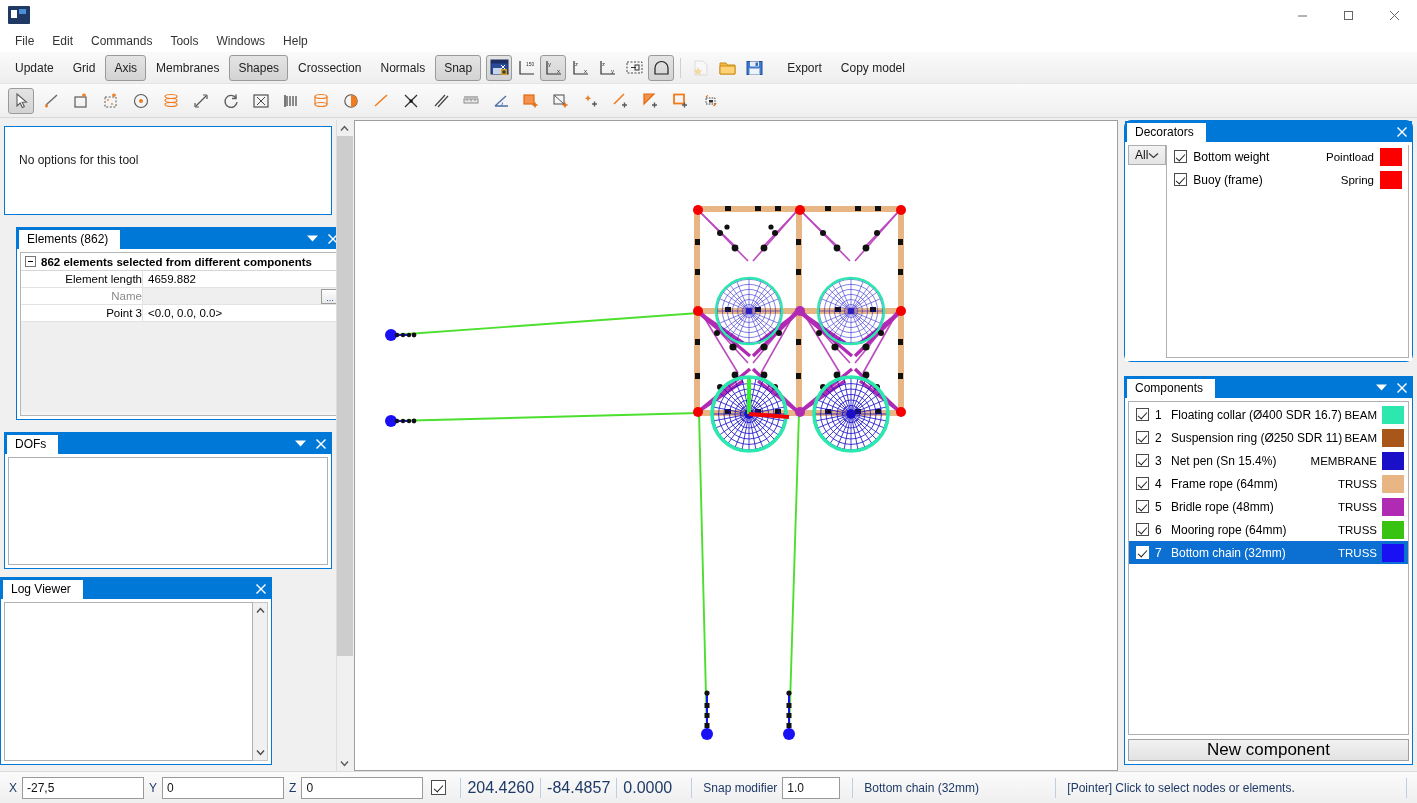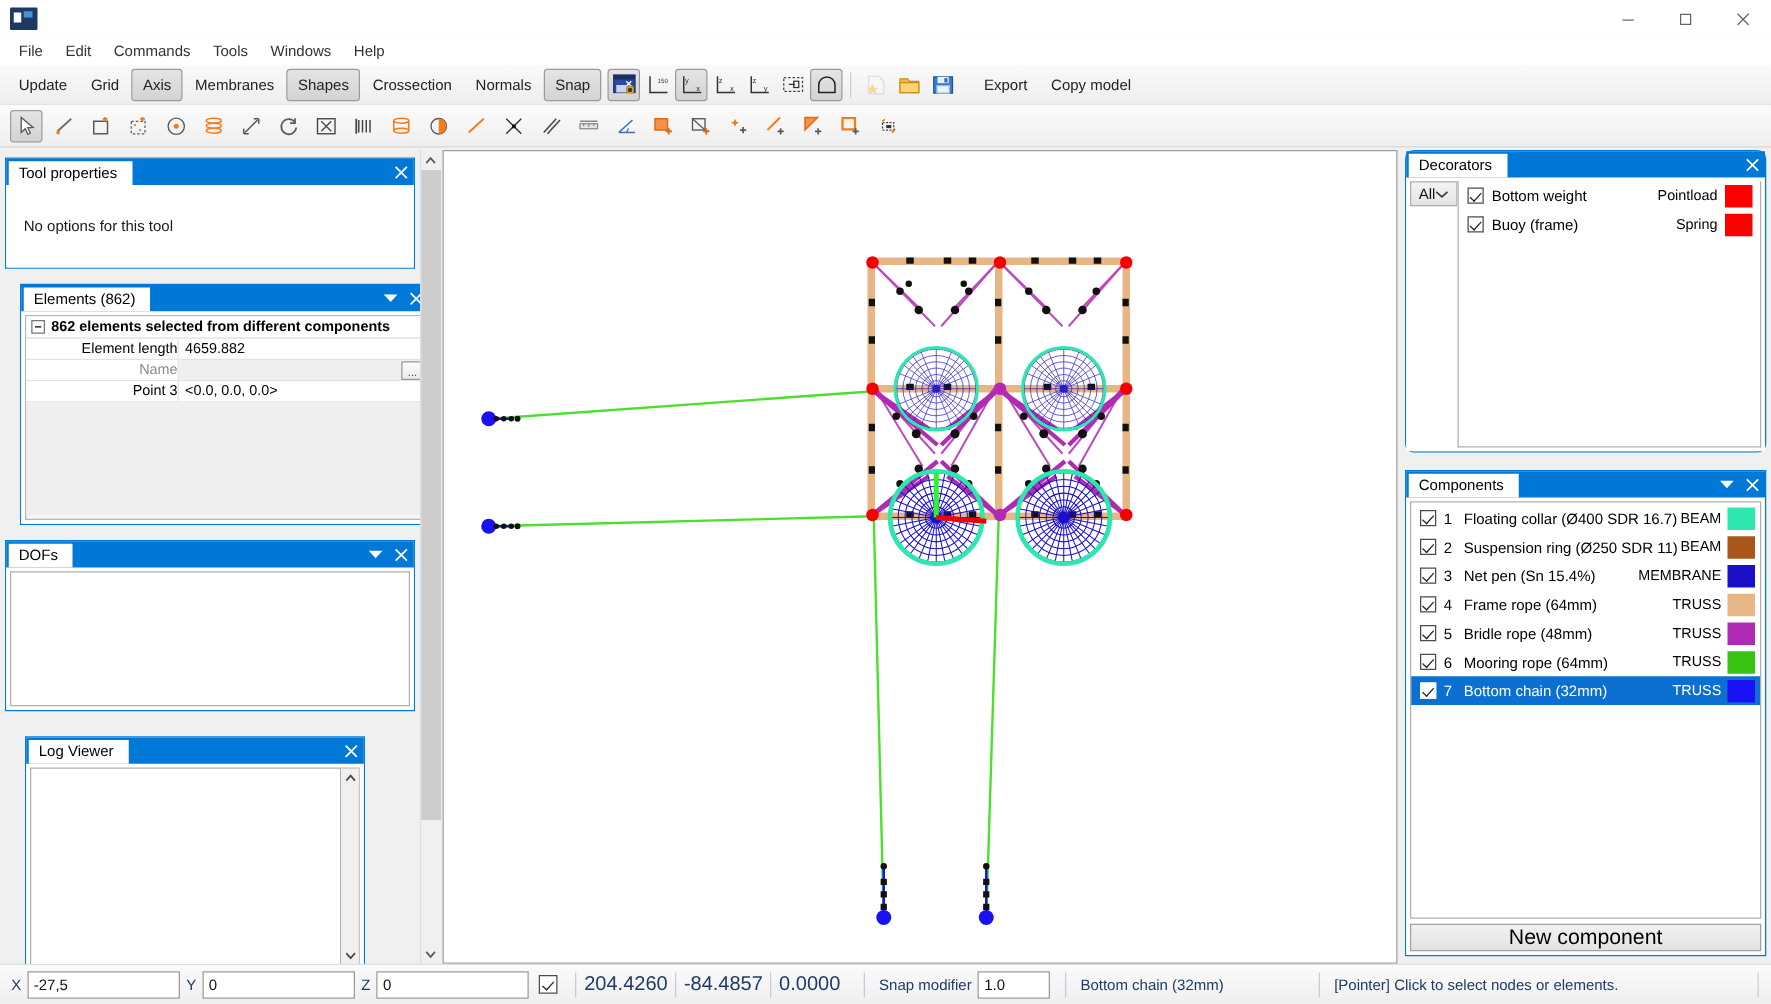--- a/index.html
+++ b/index.html
@@ -153,21 +153,21 @@
     display:flex; align-items:flex-end; justify-content:center; line-height:9px;
   }
   .grid-fill { background: #efefef; height: calc(100% - 72px); }
 
   
   #p-dofs { position: absolute; left: 4px; top: 312px; width: 328px; height: 137px; }
   #p-dofs .panel-body { height: 114px; padding: 3px; }
   .blank-list { border: 1px solid #b0b0b0; height: 100%; background: #fff; }
 
   
-  #p-log { position: absolute; left: 20px; top: 457px; width: 272px; height: 188px; margin-top: 12px; }
+  #p-log { position: absolute; left: 0; top: 457px; width: 272px; height: 188px; }
   #p-log .panel-body { height: 165px; padding: 3px; display: flex; }
   .log-area { flex: 1; border: 1px solid #b0b0b0; background: #fff; }
   .vsb { width: 15px; background: #f0f0f0; border: 1px solid #c6c6c6; border-left: none;
         display:flex; flex-direction:column; justify-content:space-between; }
   .vsb .arw { height: 15px; display:flex; align-items:center; justify-content:center; color:#4a4a4a; }
 
   
   .outer-sb { width: 16px; height: 100%; background: #f0f0f0; border-left:1px solid #ddd;
               display: flex; flex-direction: column; }
   .outer-sb .arw { height: 16px; display:flex; align-items:center; justify-content:center; color:#5a5a5a; }
@@ -510,31 +510,20 @@
           <rect x="8" y="9" width="4" height="2.5" fill="#333"></rect>
           <path d="M5 6 a6 6 0 0 1 2-1.5" stroke="#e2690f" fill="none" stroke-width="1.2"></path>
           <path d="M15 12 a5 5 0 0 1 -2.5 3" stroke="#e2690f" fill="none" stroke-width="1.2"></path>
         </svg>
     </div>
   </div>
 
   <div id="leftpane">
 
     <div class="panel" id="p-toolprops">
-      <div class="panel-head">
-        <div class="panel-tab">Tool properties</div>
-        <div class="ctrls">
-          <div class="hctl">
-            <svg width="12" height="12" viewBox="0 0 12 12">
-                <line x1="1.5" y1="1.5" x2="10.5" y2="10.5" stroke="#fff" stroke-width="1.4"></line>
-                <line x1="10.5" y1="1.5" x2="1.5" y2="10.5" stroke="#fff" stroke-width="1.4"></line>
-              </svg>
-          </div>
-        </div>
-      </div>
       <div class="panel-body">
         <div class="noopts">No options for this tool</div>
       </div>
     </div>
 
     <div class="panel" id="p-elements">
       <div class="panel-head">
         <div class="panel-tab">Elements (862)</div>
         <div class="ctrls">
           <div class="hctl">

